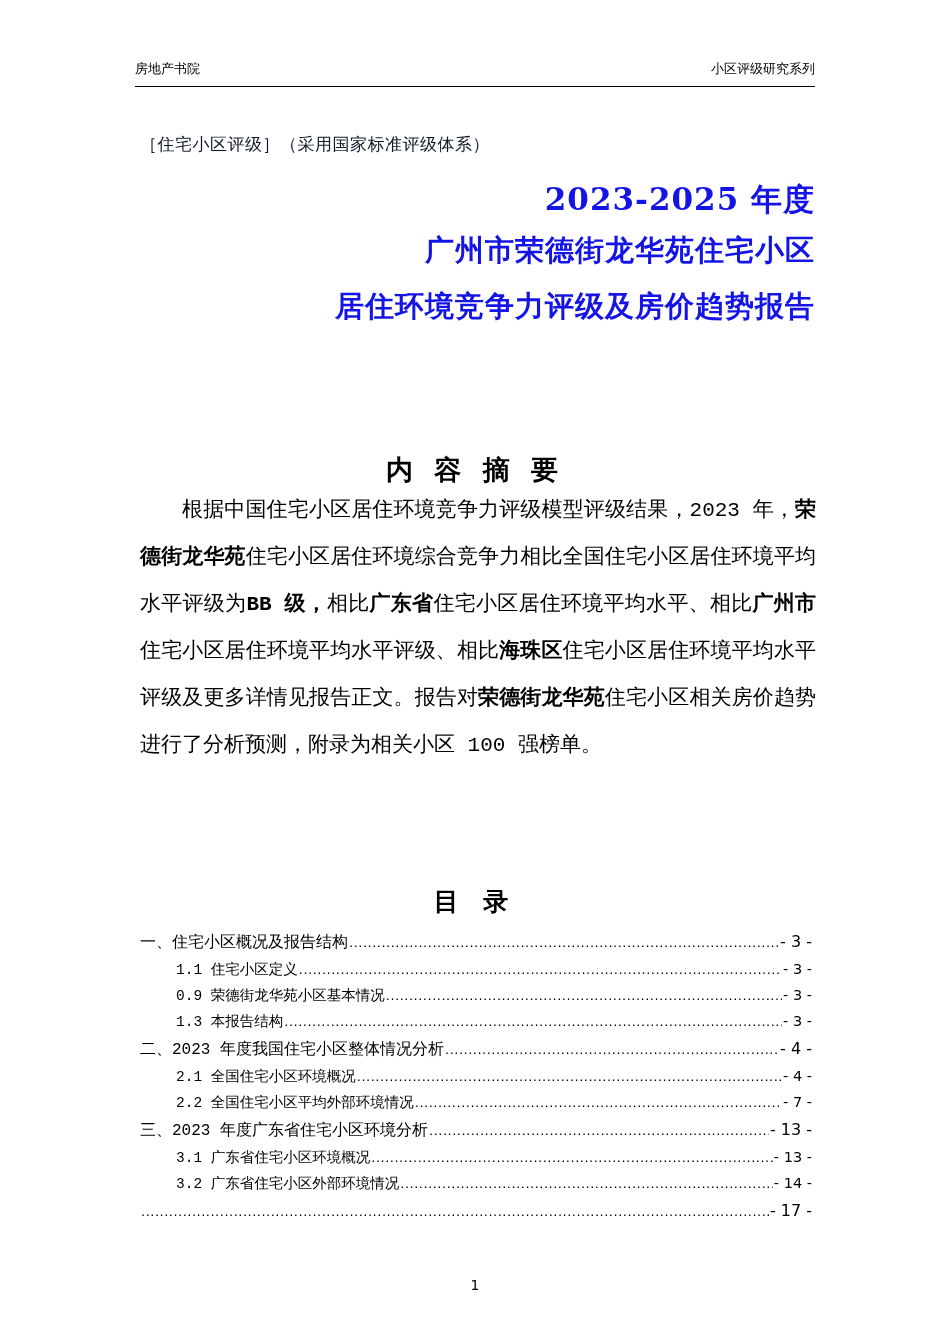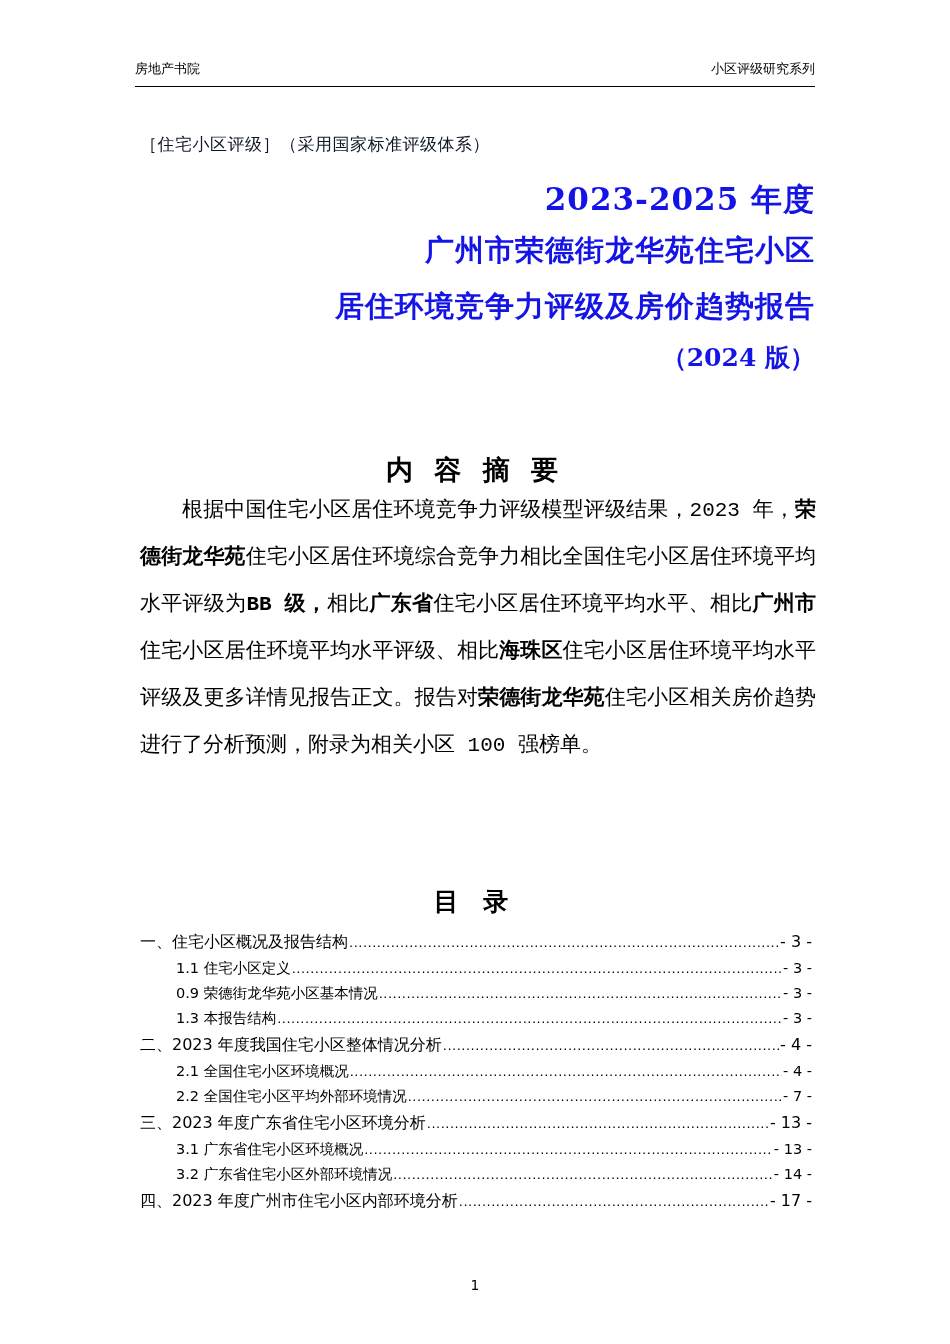--- a/index.html
+++ b/index.html
@@ -138,21 +138,21 @@
   .toc-row.lvl1 {
     font-size: 16px;
     line-height: 27px;
     padding-left: 0;
   }
   .toc-row.lvl2 {
     font-size: 14.5px;
     line-height: 25px;
     padding-left: 36px;
   }
-  .toc-label { flex: 0 0 auto; }
+  .toc-label { flex: 0 0 auto; font-family: Liberation Mono, monospace; }
   .toc-dots {
     flex: 1 1 auto;
     overflow: hidden;
     margin: 0 1px;
     font-size: 13px;
     letter-spacing: 0.5px;
     color: #000;
   }
   .toc-page { flex: 0 0 auto; }
   
@@ -177,21 +177,20 @@
     <span>小区评级研究系列</span>
   </div>
   <div class="header-rule"></div>
 
   <div class="doc-kicker">［住宅小区评级］（采用国家标准评级体系）</div>
 
   <div class="title-block">
     <div class="title-line1">2023-2025 年度</div>
     <div class="title-line2">广州市荣德街龙华苑住宅小区</div>
     <div class="title-line3">居住环境竞争力评级及房价趋势报告</div>
-    <div class="title-line4">（2024 版）</div>
   </div>
 
   <div class="abstract-heading">内 容 摘 要</div>
   <div class="abstract-body"><span>根据中国住宅小区居住环境竞争力评级模型评级结果，2023 年，</span><b>荣德街龙华苑</b><span>住宅小区居住环境综合竞争力相比全国住宅小区居住环境平均水平评级为</span><b>BB 级，</b><span>相比</span><b>广东省</b><span>住宅小区居住环境平均水平、相比</span><b>广州市</b><span>住宅小区居住环境平均水平评级、相比</span><b>海珠区</b><span>住宅小区居住环境平均水平评级及更多详情见报告正文。报告对</span><b>荣德街龙华苑</b><span>住宅小区相关房价趋势进行了分析预测，附录为相关小区 100 强榜单。</span></div>
 
   <div class="toc-heading">目 录</div>
   <div class="toc">
       <div class="toc-row lvl1">
         <span class="toc-label">一、住宅小区概况及报告结构</span>
         <span class="toc-dots">................................................................................................................................................................</span>
@@ -236,21 +235,20 @@
         <span class="toc-label">3.1 广东省住宅小区环境概况</span>
         <span class="toc-dots">................................................................................................................................................................</span>
         <span class="toc-page">- 13 -</span>
       </div>
       <div class="toc-row lvl2">
         <span class="toc-label">3.2 广东省住宅小区外部环境情况</span>
         <span class="toc-dots">................................................................................................................................................................</span>
         <span class="toc-page">- 14 -</span>
       </div>
       <div class="toc-row lvl1">
-        <span class="toc-label">四、2023 年度广州市住宅小区内部环境分析</span>
         <span class="toc-dots">................................................................................................................................................................</span>
         <span class="toc-page">- 17 -</span>
       </div>
     </div>
 
   <div class="footer">
     <span>1</span>
   </div>
 
 </div>

